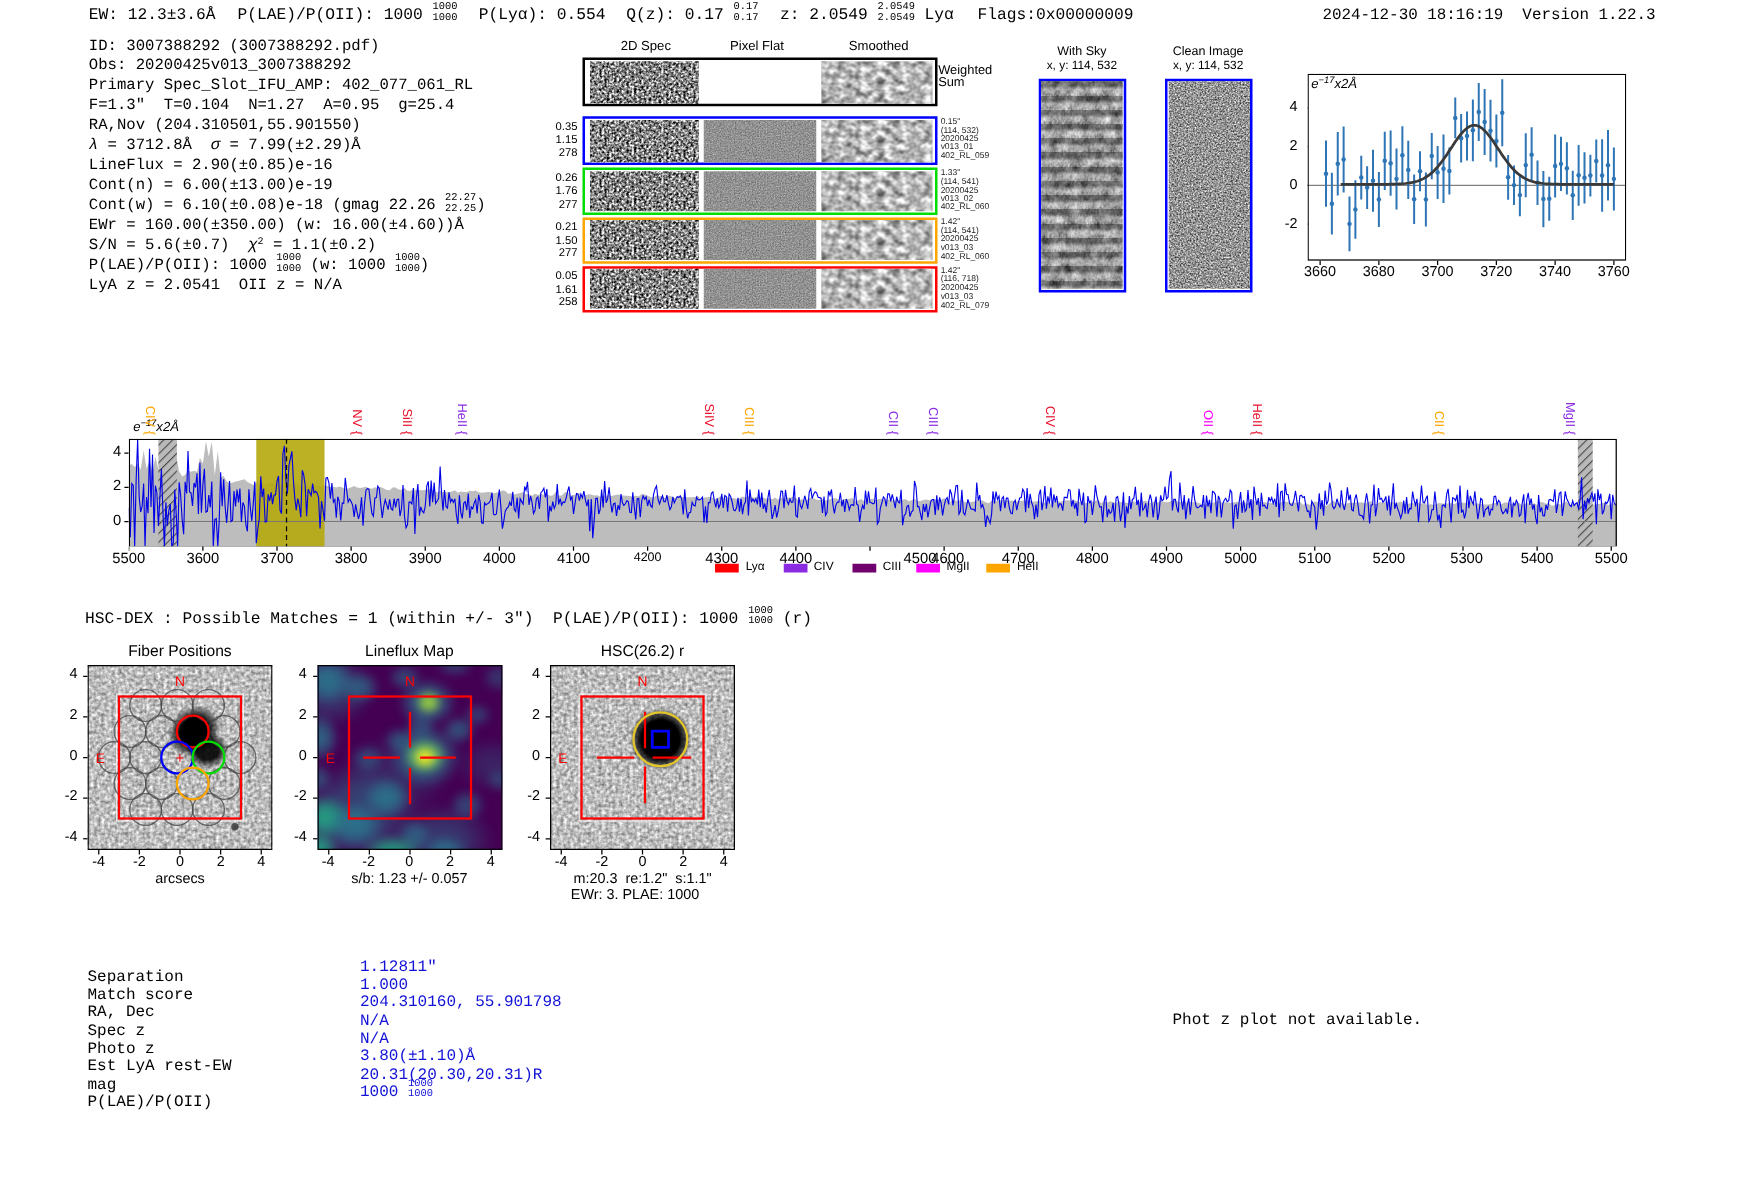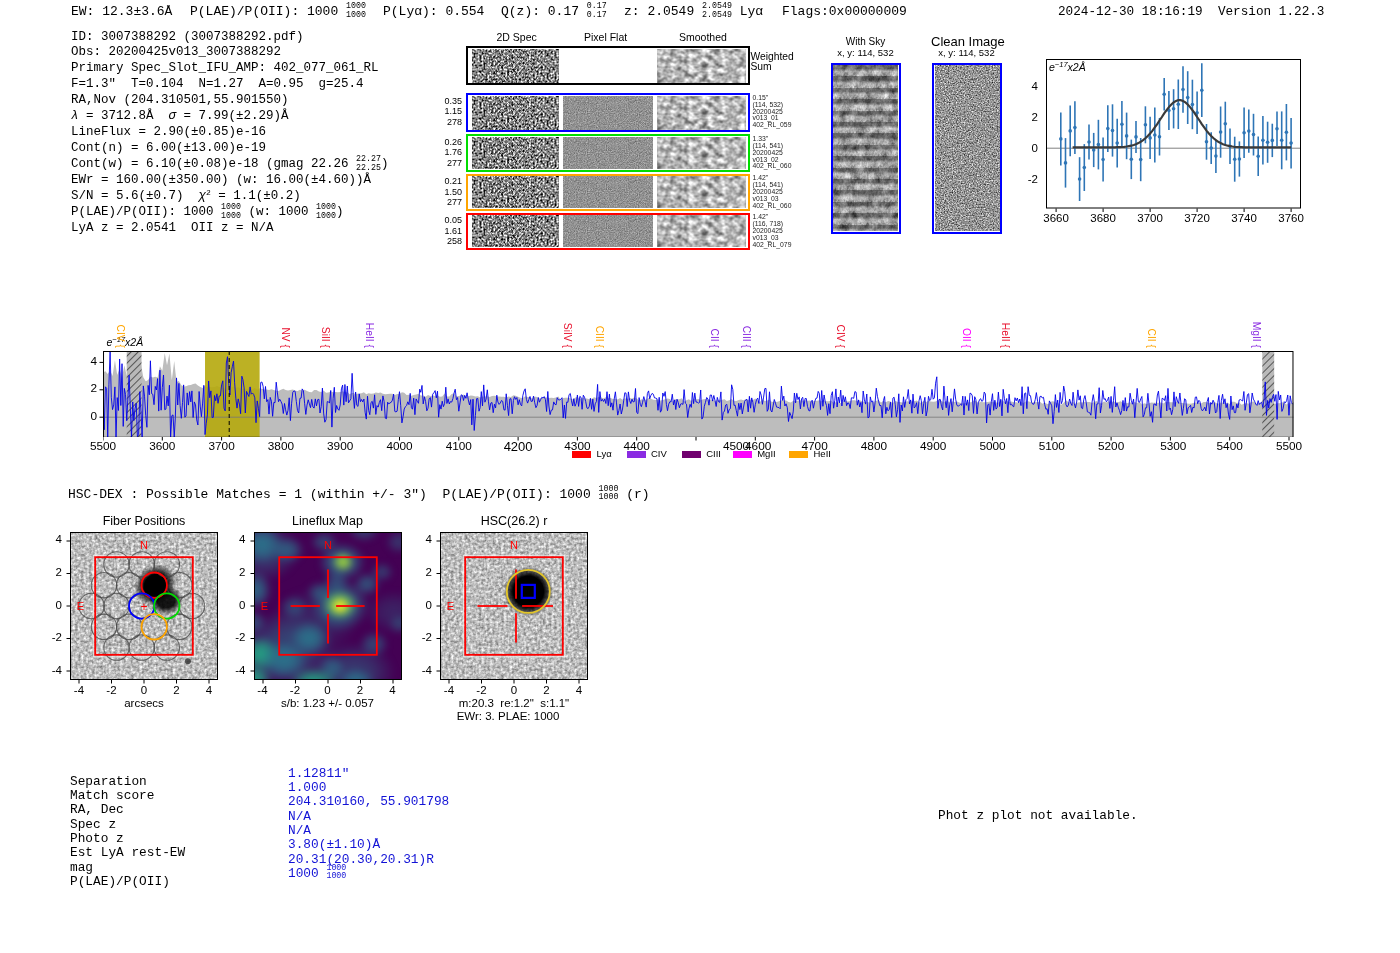--- a/index.html
+++ b/index.html
@@ -162,21 +162,21 @@
 <div class="abs sans" style="left:435px;top:136.8px;font-size:9px;line-height:10.6px;width:27px;text-align:right;line-height:10.6px;">0.26<br>1.76<br>277</div>
 <div class="abs sans" style="left:435px;top:176.1px;font-size:9px;line-height:10.6px;width:27px;text-align:right;line-height:10.6px;">0.21<br>1.50<br>277</div>
 <div class="abs sans" style="left:435px;top:215.2px;font-size:9px;line-height:10.6px;width:27px;text-align:right;line-height:10.6px;">0.05<br>1.61<br>258</div>
 <div class="abs sans" style="left:752.5px;top:94.7px;font-size:6.8px;line-height:8.0px;line-height:6.9px;color:#222;">0.15"<br>(114, 532)<br>20200425<br>v013_01<br>402_RL_059</div>
 <div class="abs sans" style="left:752.5px;top:135.8px;font-size:6.8px;line-height:8.0px;line-height:6.9px;color:#222;">1.33"<br>(114, 541)<br>20200425<br>v013_02<br>402_RL_060</div>
 <div class="abs sans" style="left:752.5px;top:175.1px;font-size:6.8px;line-height:8.0px;line-height:6.9px;color:#222;">1.42"<br>(114, 541)<br>20200425<br>v013_03<br>402_RL_060</div>
 <div class="abs sans" style="left:752.5px;top:214.2px;font-size:6.8px;line-height:8.0px;line-height:6.9px;color:#222;">1.42"<br>(116, 718)<br>20200425<br>v013_03<br>402_RL_079</div>
 <div class="abs sans" style="left:750.5px;top:51.5px;font-size:10.3px;line-height:12.2px;line-height:10.6px;">Weighted<br>Sum</div>
 <div class="abs sans" style="left:830px;top:36px;font-size:10px;line-height:11.2px;width:71px;text-align:center;">With Sky</div>
 <div class="abs sans" style="left:830px;top:47px;font-size:9.5px;line-height:11.2px;width:71px;text-align:center;">x, y: 114, 532</div>
-<div class="abs sans" style="left:931px;top:36px;font-size:13px;line-height:11.2px;width:71px;text-align:center;">Clean Image</div>
+<div class="abs sans" style="left:931px;top:36px;font-size:10px;line-height:11.2px;width:71px;text-align:center;">Clean Image</div>
 <div class="abs sans" style="left:931px;top:47px;font-size:9.5px;line-height:11.2px;width:71px;text-align:center;">x, y: 114, 532</div>
 <div class="abs" style="left:830.5px;top:62.5px;width:70px;height:171.5px;border:2.5px solid #0000ff;background:#fff"></div>
 <svg class="abs" style="left:833px;top:65px" width="65" height="166">
       <rect width="65" height="166" filter="url(#nSkyBase)"></rect>
     </svg>
 <div class="abs" style="left:833px;top:65px;width:65px;height:166.5px;background:repeating-linear-gradient(180deg, rgba(20,20,20,0.62) 0px, rgba(20,20,20,0.62) 3.5px, rgba(240,240,240,0.5) 6.5px, rgba(240,240,240,0.5) 8.5px, rgba(20,20,20,0.1) 11.4px);"></div>
 <svg class="abs" style="left:833px;top:65px" width="65" height="166">
       <rect width="65" height="166" filter="url(#nSkyTex)"></rect>
     </svg>
 <div class="abs" style="left:932px;top:62.5px;width:70px;height:171.5px;border:2.5px solid #0000ff;background:#fff"></div>
@@ -353,21 +353,21 @@
       <line x1="1126.7" y1="0" x2="1126.7" y2="3.5" stroke="#000" stroke-width="1"></line>
       <line x1="1186.0" y1="0" x2="1186.0" y2="3.5" stroke="#000" stroke-width="1"></line>
     </svg>
 <div class="abs sans" style="left:87.0px;top:439.5px;font-size:11.8px;line-height:13.9px;width:32px;text-align:center;">5500</div>
 <div class="abs sans" style="left:146.3px;top:439.5px;font-size:11.8px;line-height:13.9px;width:32px;text-align:center;">3600</div>
 <div class="abs sans" style="left:205.6px;top:439.5px;font-size:11.8px;line-height:13.9px;width:32px;text-align:center;">3700</div>
 <div class="abs sans" style="left:264.9px;top:439.5px;font-size:11.8px;line-height:13.9px;width:32px;text-align:center;">3800</div>
 <div class="abs sans" style="left:324.2px;top:439.5px;font-size:11.8px;line-height:13.9px;width:32px;text-align:center;">3900</div>
 <div class="abs sans" style="left:383.5px;top:439.5px;font-size:11.8px;line-height:13.9px;width:32px;text-align:center;">4000</div>
 <div class="abs sans" style="left:442.79999999999995px;top:439.5px;font-size:11.8px;line-height:13.9px;width:32px;text-align:center;">4100</div>
-<div class="abs sans" style="left:502.0999999999999px;top:439.5px;font-size:13px;line-height:13.9px;width:32px;text-align:center;">4200</div>
+<div class="abs sans" style="left:502.0999999999999px;top:439.5px;font-size:10px;line-height:13.9px;width:32px;text-align:center;">4200</div>
 <div class="abs sans" style="left:561.4px;top:439.5px;font-size:11.8px;line-height:13.9px;width:32px;text-align:center;">4300</div>
 <div class="abs sans" style="left:620.6999999999999px;top:439.5px;font-size:11.8px;line-height:13.9px;width:32px;text-align:center;">4400</div>
 <div class="abs sans" style="left:680.0px;top:439.5px;font-size:11.8px;line-height:13.9px;width:32px;text-align:center;margin-left:40px;">4500</div>
 <div class="abs sans" style="left:739.3px;top:439.5px;font-size:11.8px;line-height:13.9px;width:32px;text-align:right;">4600</div>
 <div class="abs sans" style="left:798.5999999999999px;top:439.5px;font-size:11.8px;line-height:13.9px;width:32px;text-align:center;">4700</div>
 <div class="abs sans" style="left:857.9px;top:439.5px;font-size:11.8px;line-height:13.9px;width:32px;text-align:center;">4800</div>
 <div class="abs sans" style="left:917.1999999999999px;top:439.5px;font-size:11.8px;line-height:13.9px;width:32px;text-align:center;">4900</div>
 <div class="abs sans" style="left:976.5px;top:439.5px;font-size:11.8px;line-height:13.9px;width:32px;text-align:center;">5000</div>
 <div class="abs sans" style="left:1035.8px;top:439.5px;font-size:11.8px;line-height:13.9px;width:32px;text-align:center;">5100</div>
 <div class="abs sans" style="left:1095.1px;top:439.5px;font-size:11.8px;line-height:13.9px;width:32px;text-align:center;">5200</div>

